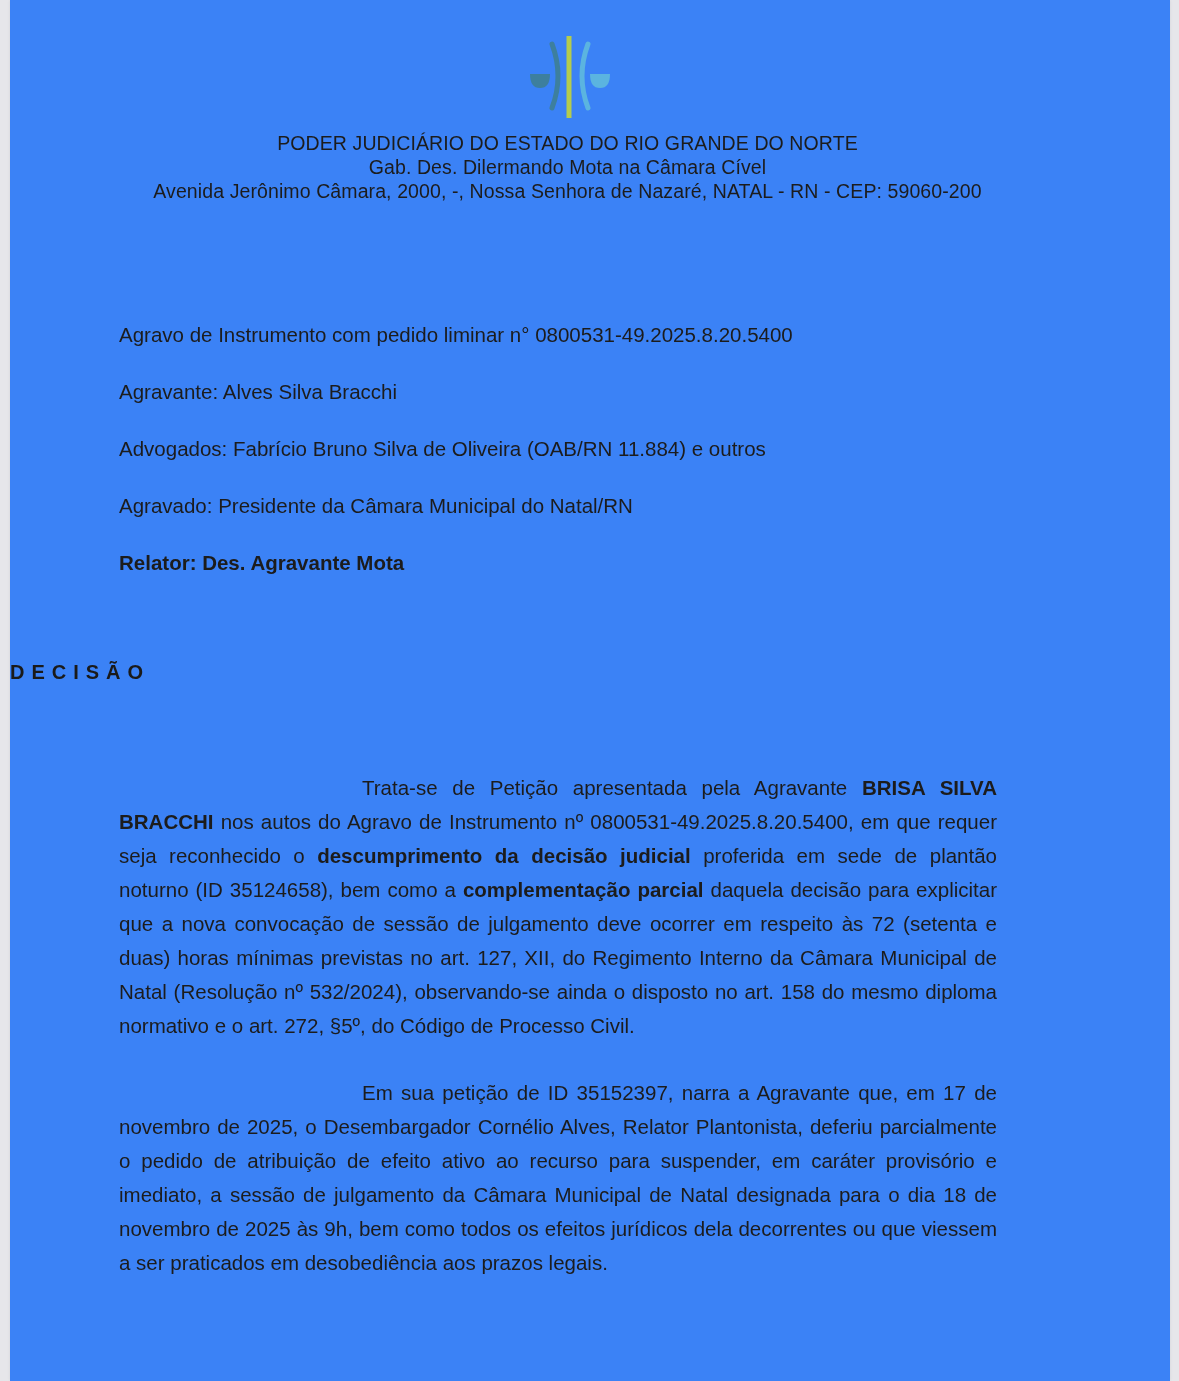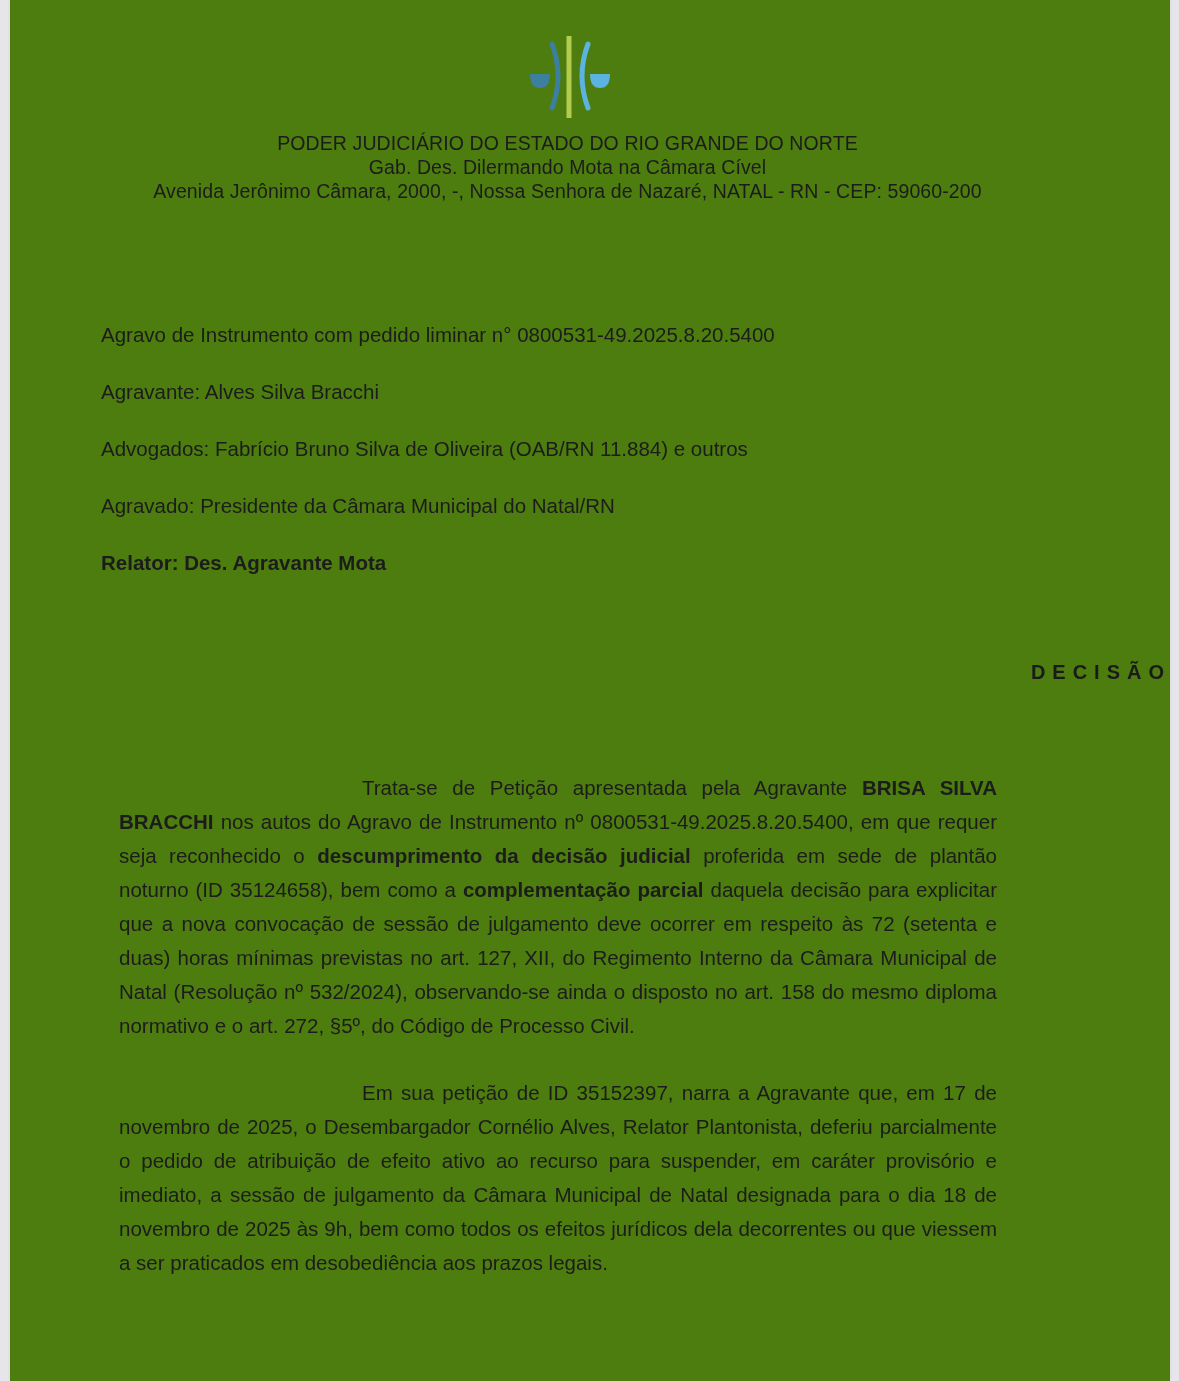--- a/index.html
+++ b/index.html
@@ -11,21 +11,21 @@
       position: relative;
       font-family: "Liberation Sans", sans-serif;
       color: #1a1a1a;
     }
     .page {
       position: absolute;
       left: 10px;
       top: 0;
       width: 1160px;
       height: 1381px;
-      background: #4d7c0f;
+      background: #3b82f6;
       box-shadow: 0 0 3px rgba(0,0,0,0.08);
     }
     .logo {
       position: absolute;
       left: 518px;
       top: 36px;
       width: 84px;
       height: 82px;
     }
     .header {
@@ -35,42 +35,41 @@
       width: 1115px;
       text-align: center;
       font-size: 19.5px;
       line-height: 24px;
       color: #1c1c1c;
       letter-spacing: 0.1px;
     }
     .header div { white-space: nowrap; }
     .meta {
       position: absolute;
-      left: 91px;
+      left: 109px;
       top: 321px;
       font-size: 20.5px;
       color: #1c1c1c;
     }
     .meta .row {
       height: 57px;
       line-height: 28px;
       white-space: nowrap;
     }
     .meta .row.bold { font-weight: bold; }
     .title {
       position: absolute;
       left: 0;
       width: 1115px;
       top: 661px;
-      text-align: right;
+      text-align: left;
       font-size: 20px;
       font-weight: bold;
       letter-spacing: 7px;
       color: #1a1a1a;
-      padding-left: 46px;
     }
     .body-text {
       position: absolute;
       left: 109px;
       width: 878px;
       font-size: 20.5px;
       line-height: 34px;
       text-align: justify;
       color: #1c1c1c;
     }

